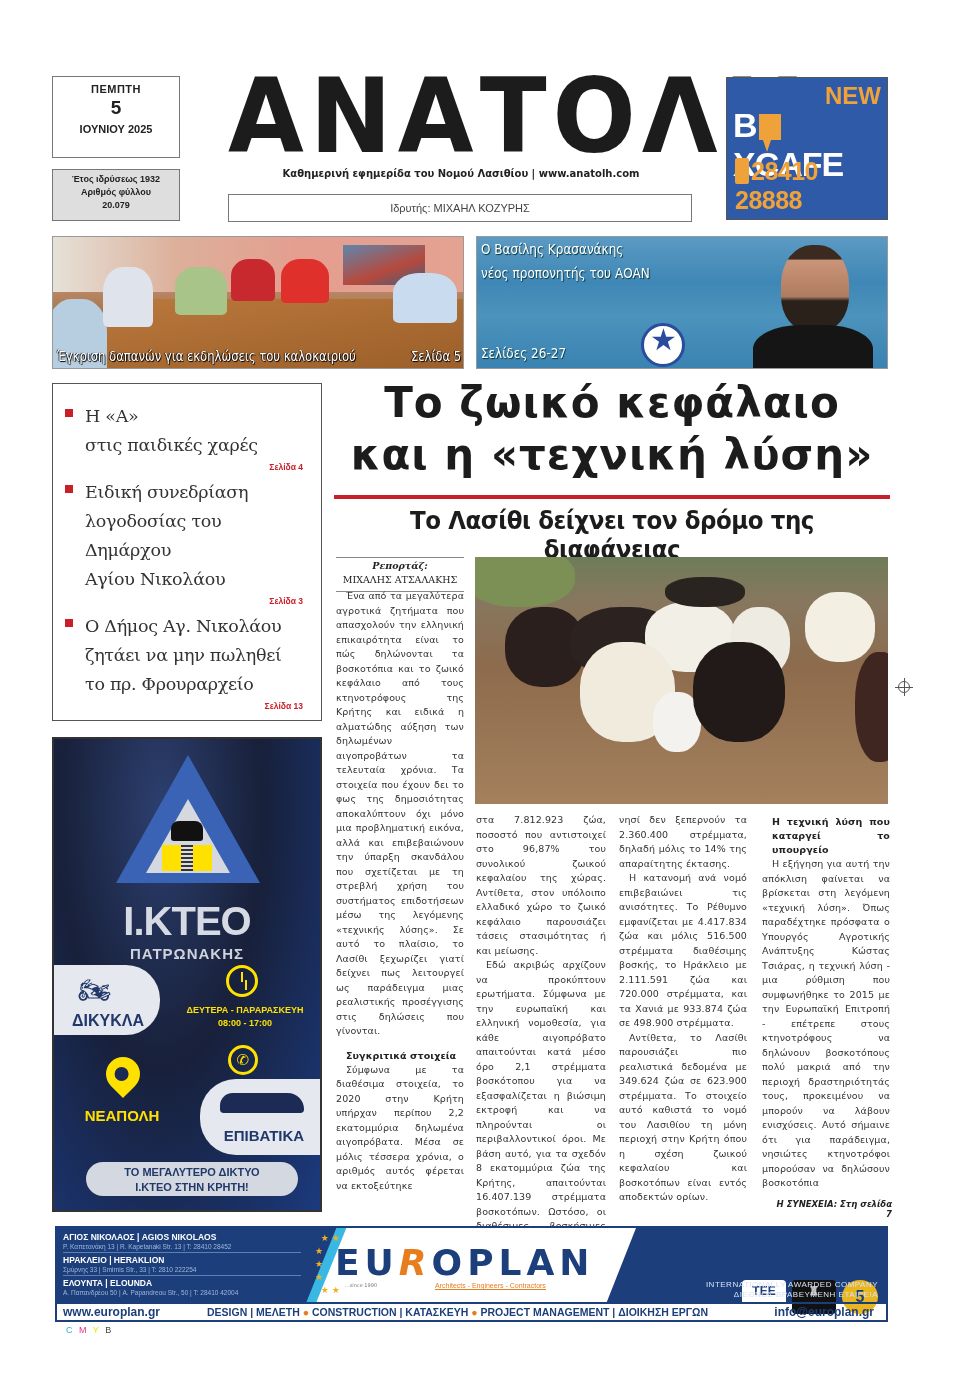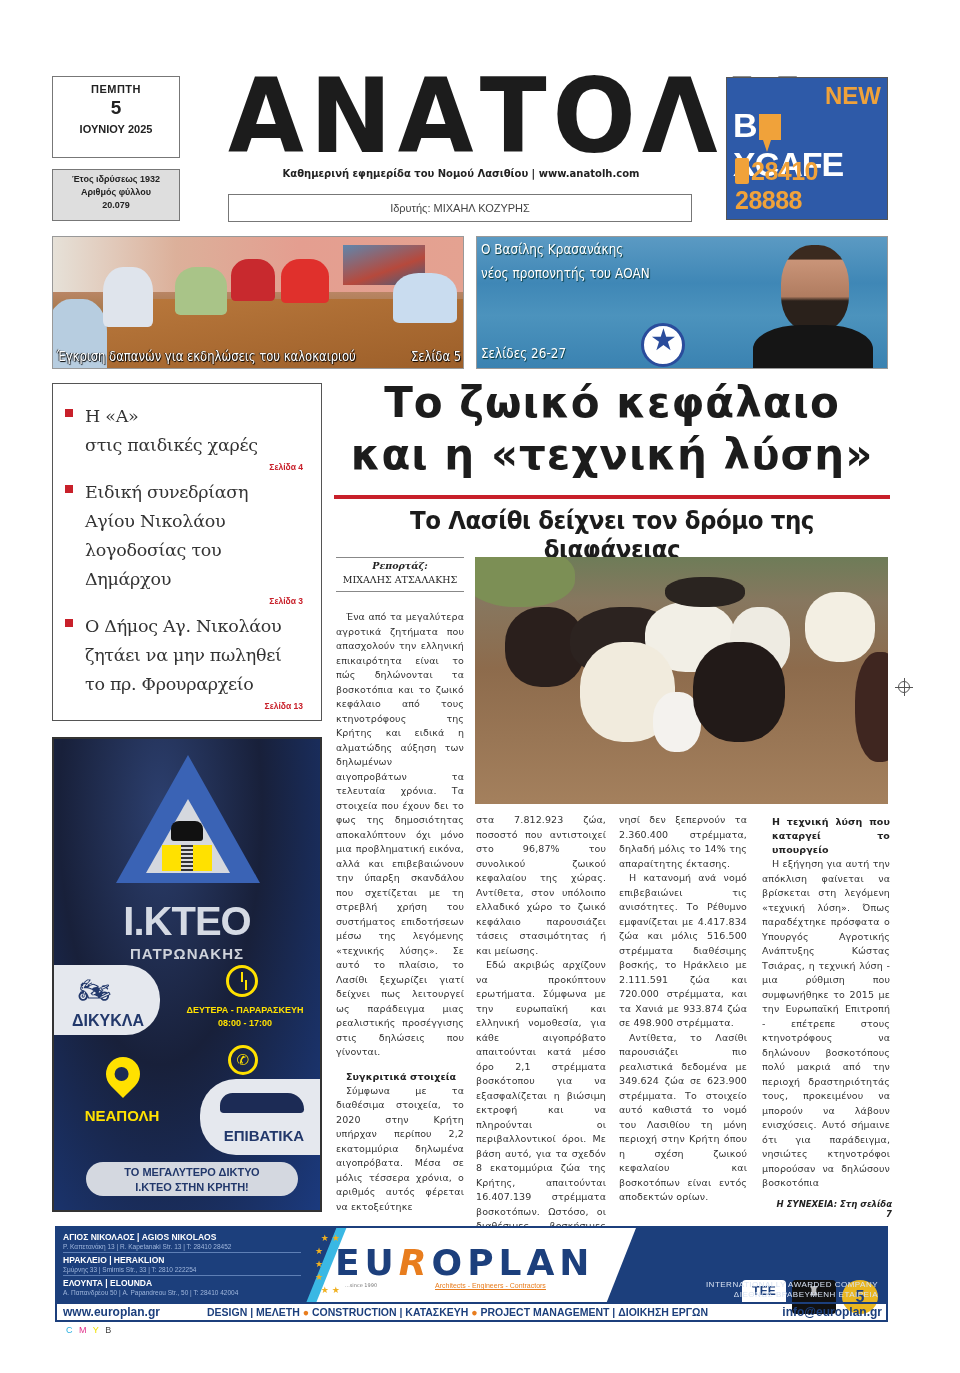--- a/index.html
+++ b/index.html
@@ -116,21 +116,21 @@
   .ep-stars { position: absolute; left: 258px; top: 4px; color: #f0b020; font-size: 9px; line-height: 13px; }
   .ep-right { position: absolute; right: 0; top: 0; width: 250px; height: 76px; background: #1c3f7c; }
   .ep-right:before { content: ""; position: absolute; left: -30px; top: 0; width: 0; height: 0; border-bottom: 76px solid #1c3f7c; border-left: 30px solid transparent; }
   .ep-badges { position: absolute; right: 8px; top: 4px; display: flex; gap: 6px; }
   .ep-badge { width: 44px; height: 34px; border-radius: 4px; font-family: "Liberation Sans", sans-serif; font-weight: bold; font-size: 12px; text-align: center; line-height: 22px; margin-top: 48px; }
   .ep-award { position: absolute; right: 8px; top: 52px; text-align: right; color: #d8e2f2; font-family: "Liberation Sans", sans-serif; font-size: 8px; line-height: 10px; letter-spacing: 0.5px; }
   .ep-bottom { position: absolute; left: 0; bottom: 0; width: 100%; height: 18px; display: flex; align-items: center; font-family: "Liberation Sans", sans-serif; font-weight: bold; color: #1c3f7c; border-top: 2px solid #1c3f7c; }
   .ep-bottom .web { font-size: 12px; padding-left: 6px; width: 150px; }
   .ep-bottom .svc { font-size: 10.5px; flex: 1; }
   .ep-bottom .dot { color: #e87d1e; }
-  .ep-bottom .mail { font-size: 12px; padding-right: 4px; }
+  .ep-bottom .mail { font-size: 12px; padding-right: 12px; }
 
   .cmyb { left: 66px; top: 1325px; font-family: "Liberation Sans", sans-serif; font-size: 9px; letter-spacing: 2px; }
   .reg-mark { left: 898px; top: 681px; width: 12px; height: 12px; border: 1px solid #555; border-radius: 50%; }
   .reg-mark:before { content: ""; position: absolute; left: -4px; top: 5px; width: 18px; height: 1px; background: #555; }
   .reg-mark:after { content: ""; position: absolute; left: 5px; top: -4px; width: 1px; height: 18px; background: #555; }
 </style>
 </head>
 <body>
 
 <div class="abs datebox">
@@ -189,22 +189,22 @@
     <div class="head">
       <div>Η «Α»</div>
       <div>στις παιδικές χαρές</div>
     </div>
     <div class="page">Σελίδα 4</div>
   </div>
   <div class="idx-item">
     <span class="sq"></span>
     <div class="head">
       <div>Ειδική συνεδρίαση</div>
+      <div>λογοδοσίας του Δημάρχου</div>
       <div>Αγίου Νικολάου</div>
-      <div>λογοδοσίας του Δημάρχου</div>
     </div>
     <div class="page">Σελίδα 3</div>
   </div>
   <div class="idx-item">
     <span class="sq"></span>
     <div class="head">
       <div>Ο Δήμος Αγ. Νικολάου</div>
       <div>ζητάει να μην πωληθεί</div>
       <div>το πρ. Φρουραρχείο</div>
     </div>
@@ -257,21 +257,21 @@
   <div class="s" style="left:170px;top:45px;width:90px;height:70px;background:#f2efe6;"></div>
   <div class="s" style="left:255px;top:50px;width:60px;height:70px;background:#eeebe2;"></div>
   <div class="s" style="left:190px;top:20px;width:80px;height:30px;background:#2a2420;"></div>
   <div class="s" style="left:330px;top:35px;width:70px;height:70px;background:#f3efe3;"></div>
   <div class="s" style="left:105px;top:85px;width:95px;height:100px;background:#f1ebdd;"></div>
   <div class="s" style="left:178px;top:135px;width:48px;height:60px;background:#f4f2ee;"></div>
   <div class="s" style="left:218px;top:85px;width:92px;height:100px;background:#221a18;"></div>
   <div class="s" style="left:380px;top:95px;width:50px;height:110px;background:#3f2620;"></div>
 </div>
 
-<div class="col" style="left:336px;top:610px;width:128px;">
+<div class="col" style="left:336px;top:589px;width:128px;">
   <p>Ένα από τα μεγαλύτερα αγροτικά ζητήματα που απασχολούν την ελληνική επικαιρότητα είναι το πώς δηλώνονται τα βοσκοτόπια και το ζωικό κεφάλαιο από τους κτηνοτρόφους της Κρήτης και ειδικά η αλματώδης αύξηση των δηλωμένων αιγοπροβάτων τα τελευταία χρόνια. Τα στοιχεία που έχουν δει το φως της δημοσιότητας αποκαλύπτουν όχι μόνο μια προβληματική εικόνα, αλλά και επιβεβαιώνουν την ύπαρξη σκανδάλου που σχετίζεται με τη στρεβλή χρήση του συστήματος επιδοτήσεων μέσω της λεγόμενης «τεχνικής λύσης». Σε αυτό το πλαίσιο, το Λασίθι ξεχωρίζει γιατί δείχνει πως λειτουργεί ως παράδειγμα μιας ρεαλιστικής προσέγγισης στις δηλώσεις που γίνονται.</p>
   <div class="sub-h">Συγκριτικά στοιχεία</div>
   <p>Σύμφωνα με τα διαθέσιμα στοιχεία, το 2020 στην Κρήτη υπήρχαν περίπου 2,2 εκατομμύρια δηλωμένα αιγοπρόβατα. Μέσα σε μόλις τέσσερα χρόνια, ο αριθμός αυτός φέρεται να εκτοξεύτηκε</p>
 </div>
 <div class="col" style="left:476px;top:813px;width:130px;">
   <p style="text-indent:0">στα 7.812.923 ζώα, ποσοστό που αντιστοιχεί στο 96,87% του συνολικού ζωικού κεφαλαίου της χώρας. Αντίθετα, στον υπόλοιπο ελλαδικό χώρο το ζωικό κεφάλαιο παρουσιάζει τάσεις στασιμότητας ή και μείωσης.</p>
   <p>Εδώ ακριβώς αρχίζουν να προκύπτουν ερωτήματα. Σύμφωνα με την ευρωπαϊκή και ελληνική νομοθεσία, για κάθε αιγοπρόβατο απαιτούνται κατά μέσο όρο 2,1 στρέμματα βοσκότοπου για να εξασφαλίζεται η βιώσιμη εκτροφή και να πληρούνται οι περιβαλλοντικοί όροι. Με βάση αυτό, για τα σχεδόν 8 εκατομμύρια ζώα της Κρήτης, απαιτούνται 16.407.139 στρέμματα βοσκοτόπων. Ωστόσο, οι διαθέσιμες βοσκήσιμες εκτάσεις στο</p>
 </div>
 <div class="col" style="left:619px;top:813px;width:128px;">
   <p style="text-indent:0">νησί δεν ξεπερνούν τα 2.360.400 στρέμματα, δηλαδή μόλις το 14% της απαραίτητης έκτασης.</p>

